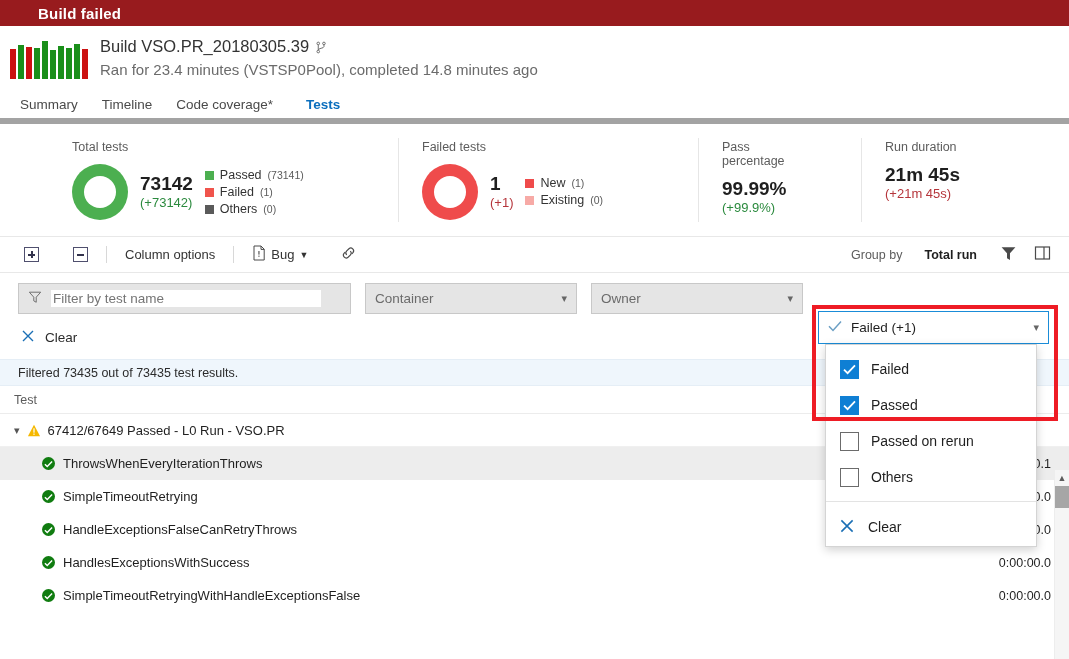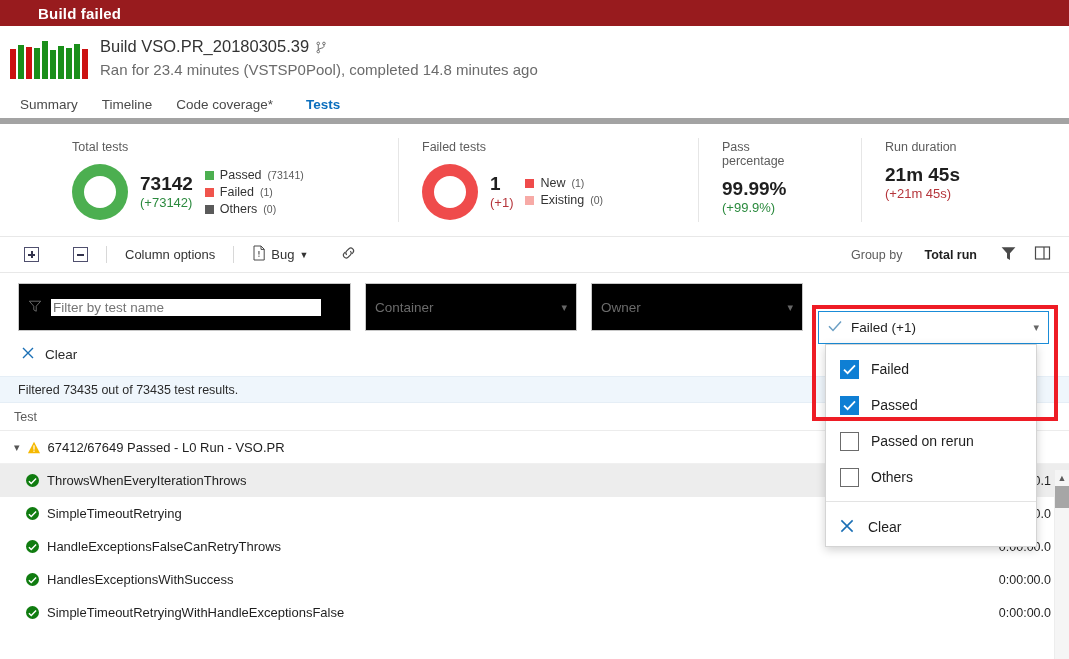--- a/index.html
+++ b/index.html
@@ -132,21 +132,21 @@
   .sep { width: 1px; height: 17px; background: #d8d8d8; margin: 0 12px; }
   .spacer { flex: 1; }
   .groupby-label { color: #5c5c5c; font-size: 12.5px; margin-right: 22px; }
   .groupby-value { color: #1f1f1f; font-size: 12.5px; font-weight: bold; }
   .tb-icon-btn { width: 34px; height: 34px; display: flex; align-items: center; justify-content: center; cursor: pointer; }
 
   
   .filterbar { padding: 10px 10px 0 18px; }
   .frow { display: flex; gap: 14px; align-items: center; }
   .ff {
-    height: 48px; border: 1px solid #c8c8c8; background: #000000;
+    height: 31px; border: 1px solid #c8c8c8; background: #e5e5e5;
     display: flex; align-items: center; padding: 0 9px;
     font-size: 13.5px; color: #6b6b6b;
   }
   .ff-name { width: 333px; gap: 9px; }
   .ff-sel { width: 212px; justify-content: space-between; }
   .chev { color: #666; font-size: 11px; }
   .clear-row {
     display: flex; align-items: center; gap: 9px;
     margin: 14px 0 0 2px; font-size: 13.5px; color: #2b2b2b; cursor: pointer;
   }
@@ -172,21 +172,21 @@
   .gh-test { flex: 1; }
   .gh-col { width: 120px; display: flex; align-items: center; gap: 6px; }
   .grp-row {
     height: 33px; display: flex; align-items: center; gap: 7px;
     padding-left: 14px; font-size: 13px; color: #1f1f1f;
     border-bottom: 1px solid #f0f0f0;
   }
   .twisty { color: #555; font-size: 11px; }
   .test-row {
     height: 33px; display: flex; align-items: center;
-    padding-left: 26px; font-size: 13px; color: #1f1f1f;
+    padding-left: 42px; font-size: 13px; color: #1f1f1f;
   }
   .test-row.sel { background: #ededed; }
   .test-row .dur { position: absolute; right: 18px; font-size: 12.5px; color: #1f1f1f; }
   .rowwrap { position: relative; }
   .check-circle {
     width: 13px; height: 13px; border-radius: 50%; background: #107c10;
     display: inline-flex; align-items: center; justify-content: center;
     margin-right: 8px; flex: none;
   }
   .check-circle svg { display: block; }

